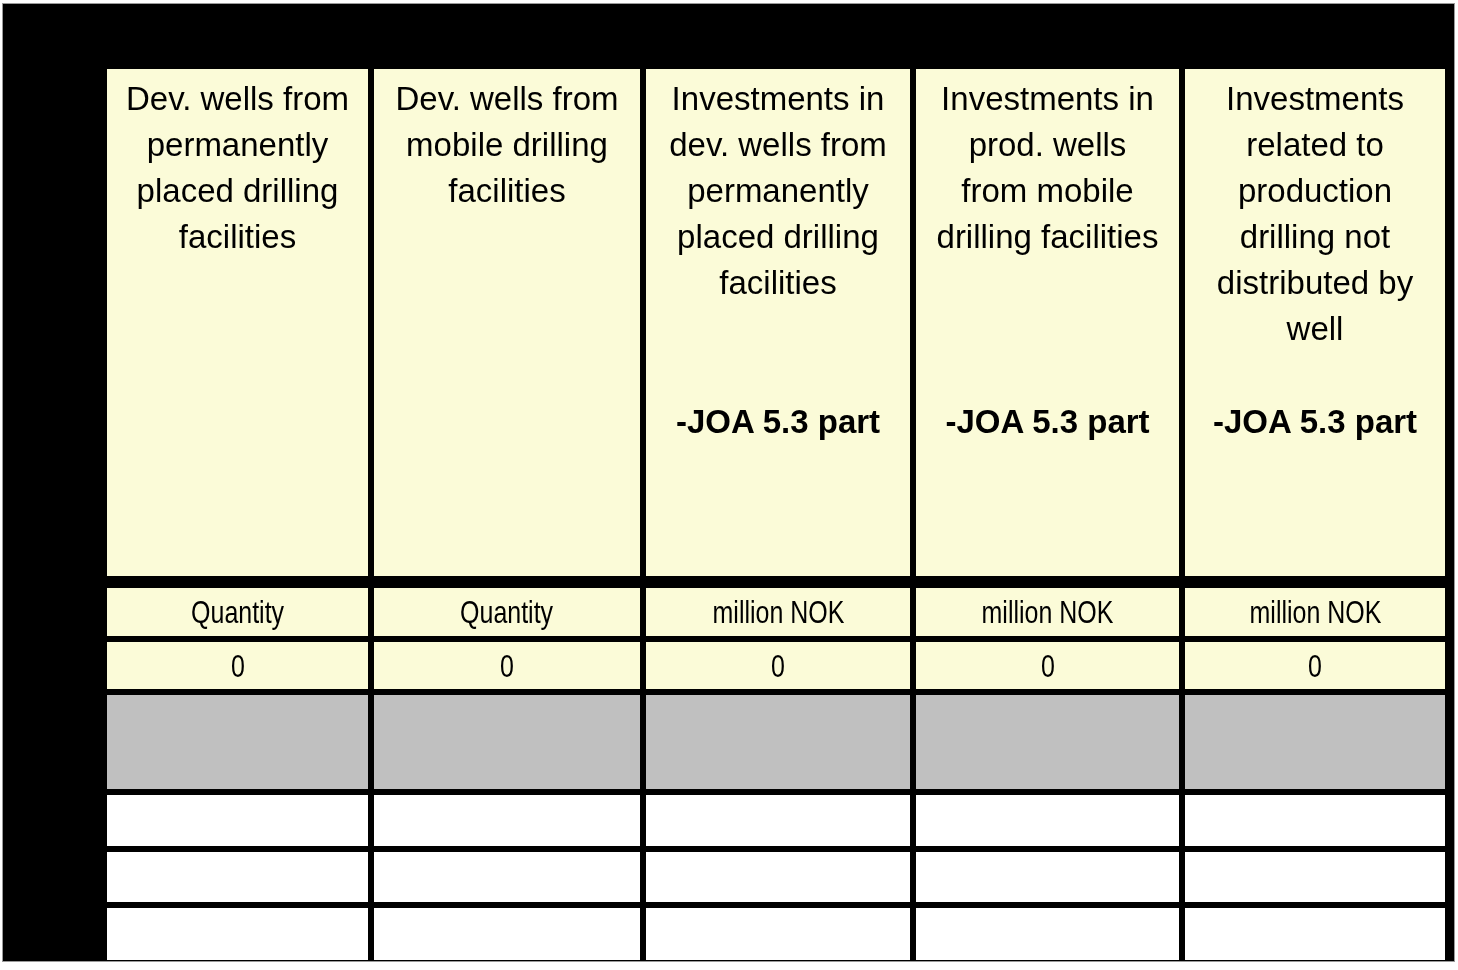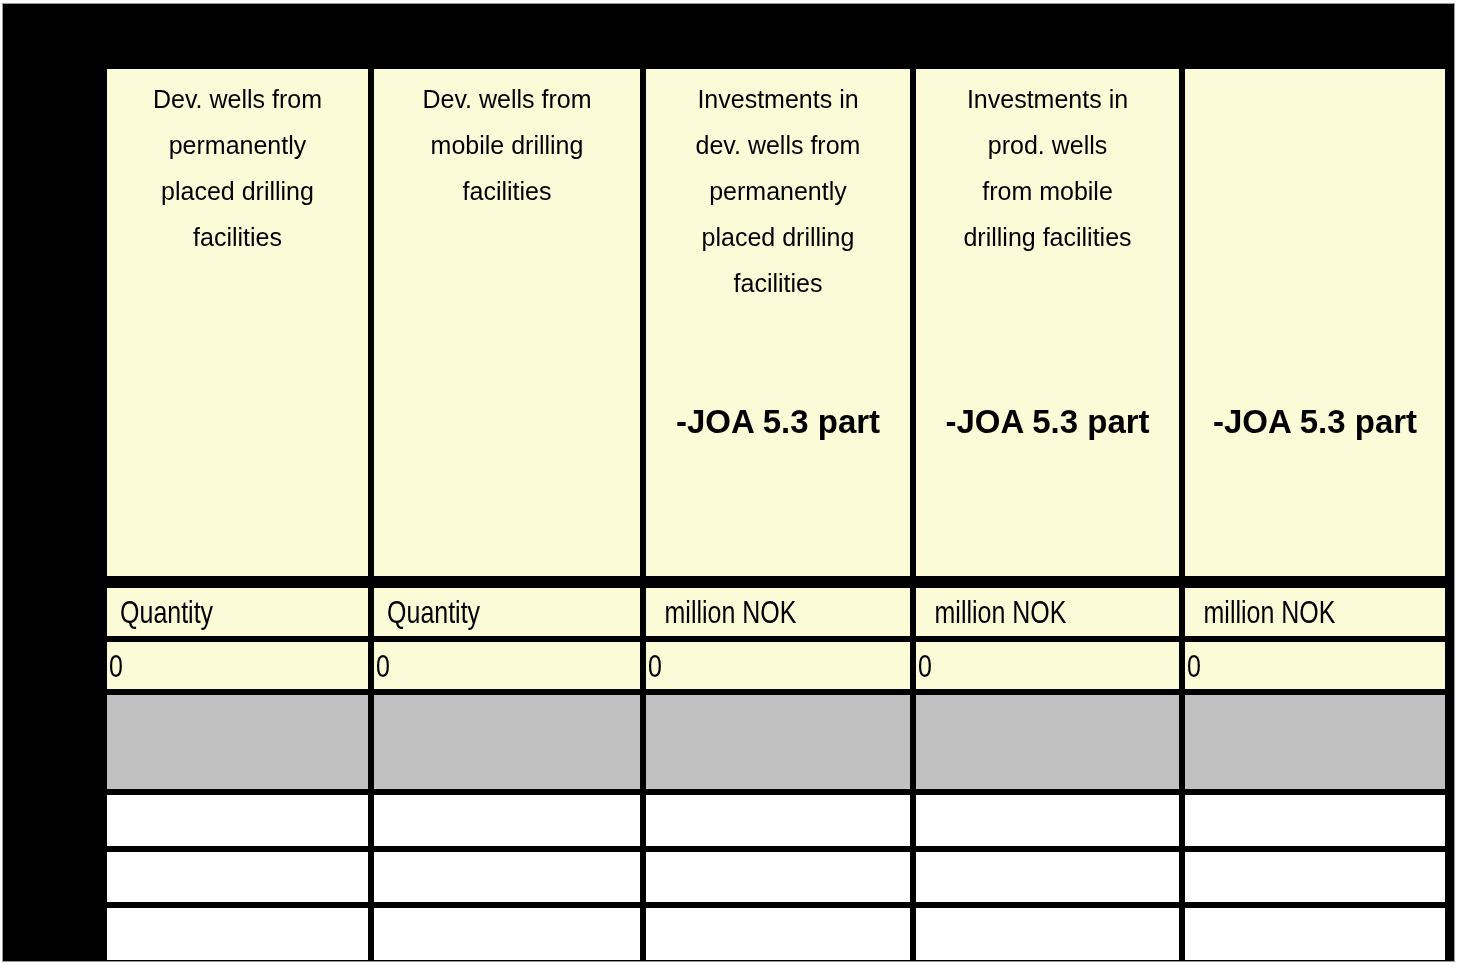--- a/index.html
+++ b/index.html
@@ -36,38 +36,38 @@
     color: #000000;
   }
   .head {
     position: relative;
     box-sizing: border-box;
     border-bottom: 6px solid #000000;
     text-align: center;
     padding-top: 7px;
   }
   .title {
-    font-size: 25px;
+    font-size: 33px;
     line-height: 46px;
     white-space: pre-line;
   }
   .joa {
     position: absolute;
     top: 330px;
     left: 0;
     width: 100%;
     text-align: center;
     font-size: 33px;
     line-height: 46px;
     font-weight: bold;
   }
   .mid {
     display: flex;
     align-items: center;
-    justify-content: flex-start;
+    justify-content: center;
   }
   .narrow {
     display: inline-block;
     transform: scaleX(0.78);
     transform-origin: center;
     font-size: 32px;
     line-height: 34px;
     white-space: nowrap;
   }
   .shaded {
@@ -105,20 +105,26 @@
       <div class="joa">-JOA 5.3 part</div>
     </div>
     <div class="cell head">
       <div class="title">Investments in
 prod. wells
 from mobile
 drilling facilities</div>
       <div class="joa">-JOA 5.3 part</div>
     </div>
     <div class="cell head">
+      <div class="title">Investments
+related to
+production
+drilling not
+distributed by
+well</div>
       <div class="joa">-JOA 5.3 part</div>
     </div>
 
     <div class="cell mid">
       <span class="narrow">Quantity</span>
     </div>
     <div class="cell mid">
       <span class="narrow">Quantity</span>
     </div>
     <div class="cell mid">

